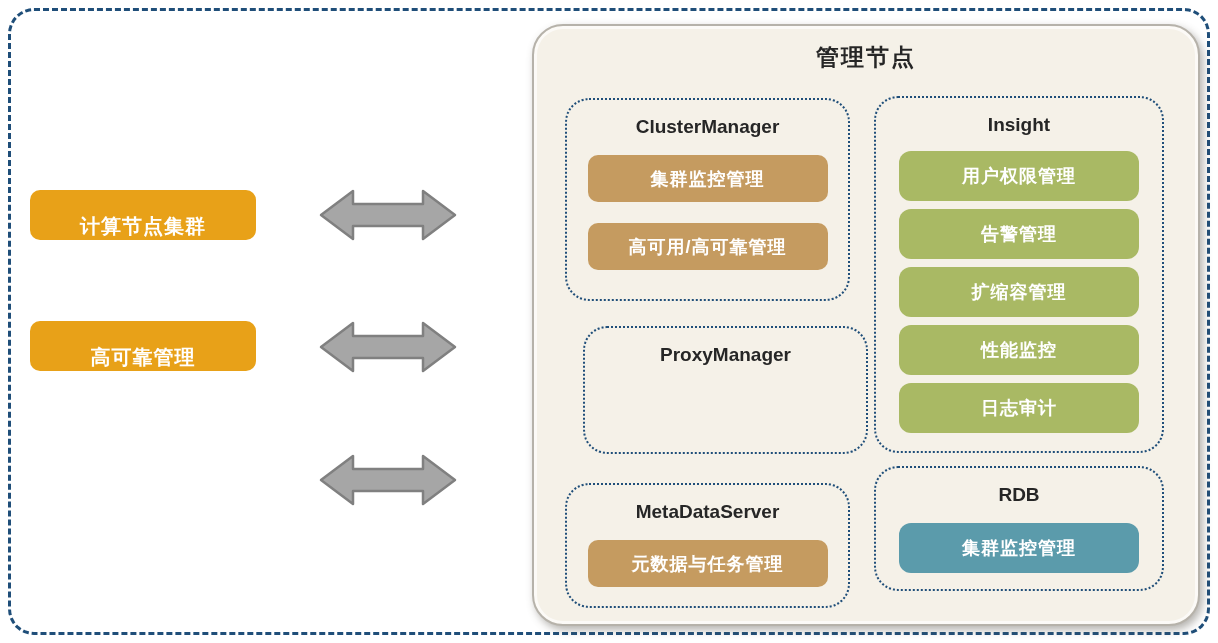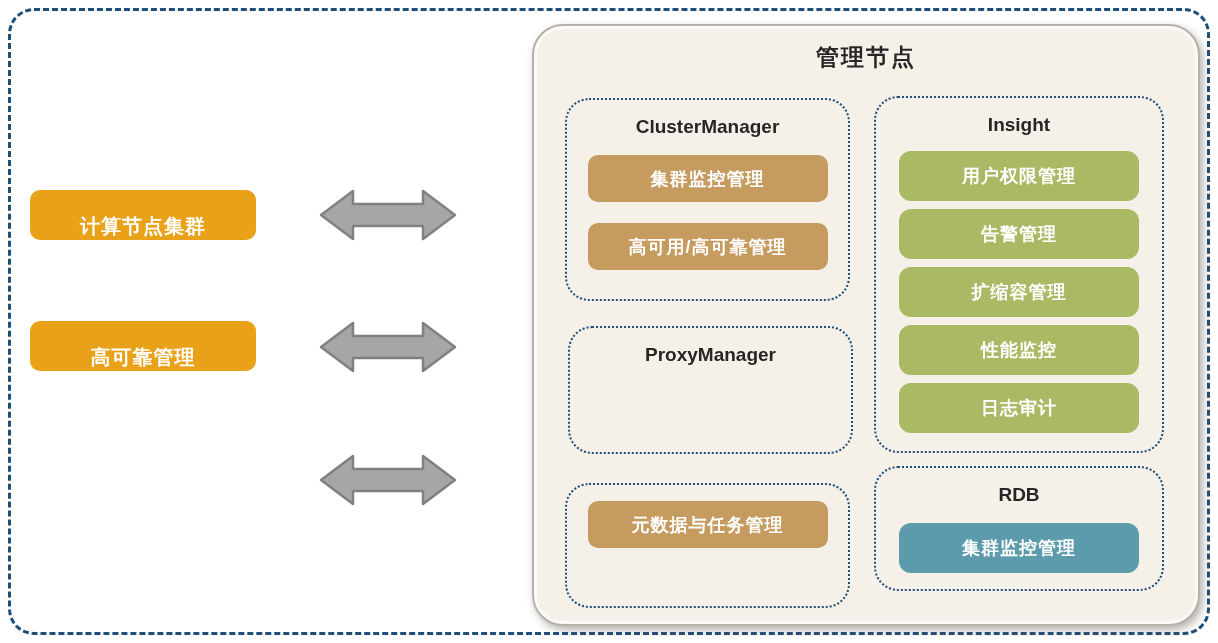--- a/index.html
+++ b/index.html
@@ -22,21 +22,21 @@
     border:2px solid #b6b2aa;border-radius:31px;
     box-shadow:3px 4px 8px rgba(90,86,78,0.45), inset 0 0 0 3px rgba(255,255,255,0.65);}
   .panel-title{position:absolute;left:0;top:16px;width:100%;text-align:center;
     font-size:23px;font-weight:bold;color:#262626;letter-spacing:2px;}
 
   
   .group{position:absolute;border:2px dotted #1F4E79;border-radius:24px;
     display:flex;flex-direction:column;align-items:center;box-sizing:border-box;}
   .group-title{font-weight:bold;font-size:19px;color:#262626;margin-top:15px;line-height:24px;}
   .g-cluster{left:31px;top:72px;width:285px;height:203px;}
-  .g-proxy{left:34px;top:300px;width:285px;height:128px;}
+  .g-proxy{left:49px;top:300px;width:285px;height:128px;}
   .g-meta{left:31px;top:457px;width:285px;height:125px;}
   .g-insight{left:340px;top:70px;width:290px;height:357px;}
   .g-rdb{left:340px;top:440px;width:290px;height:125px;}
 
   .btn{width:240px;display:flex;align-items:center;justify-content:center;
     color:#ffffff;font-weight:bold;font-size:18px;letter-spacing:1px;border-radius:10px;flex:0 0 auto;}
   .btn-tan{background:#C59B60;height:47px;}
   .btn-green{background:#A9B964;height:50px;border-radius:12px;}
   .btn-teal{background:#5B9BAB;height:50px;border-radius:12px;}
   .mt16{margin-top:16px;} .mt21{margin-top:21px;} .mt8{margin-top:8px;} .mt14{margin-top:14px;}
@@ -81,20 +81,21 @@
       <div class="btn btn-green mt8">扩缩容管理</div>
       <div class="btn btn-green mt8">性能监控</div>
       <div class="btn btn-green mt8">日志审计</div>
     </div>
 
     <div class="group g-proxy">
       <div class="group-title">ProxyManager</div>
     </div>
 
     <div class="group g-meta">
+      <div class="group-title">MetaDataServer</div>
       <div class="btn btn-tan mt16">元数据与任务管理</div>
     </div>
 
     <div class="group g-rdb">
       <div class="group-title">RDB</div>
       <div class="btn btn-teal mt16">集群监控管理</div>
     </div>
   </div>
 
 </div>

